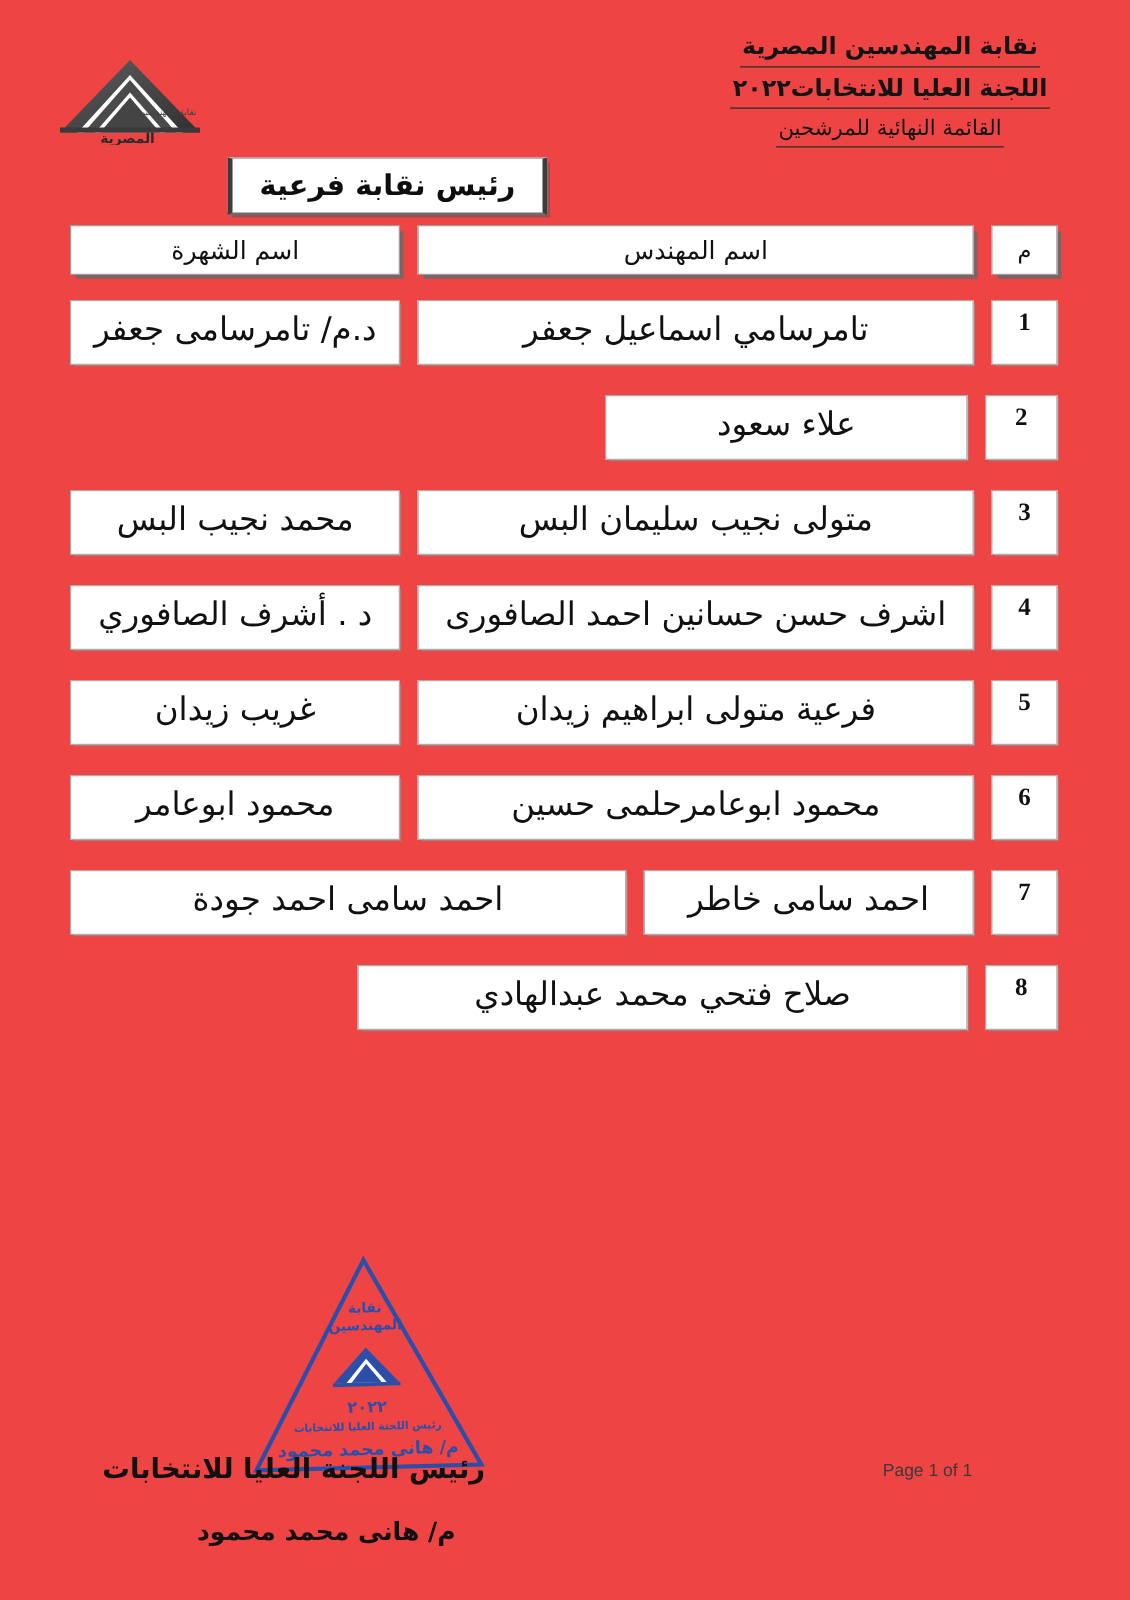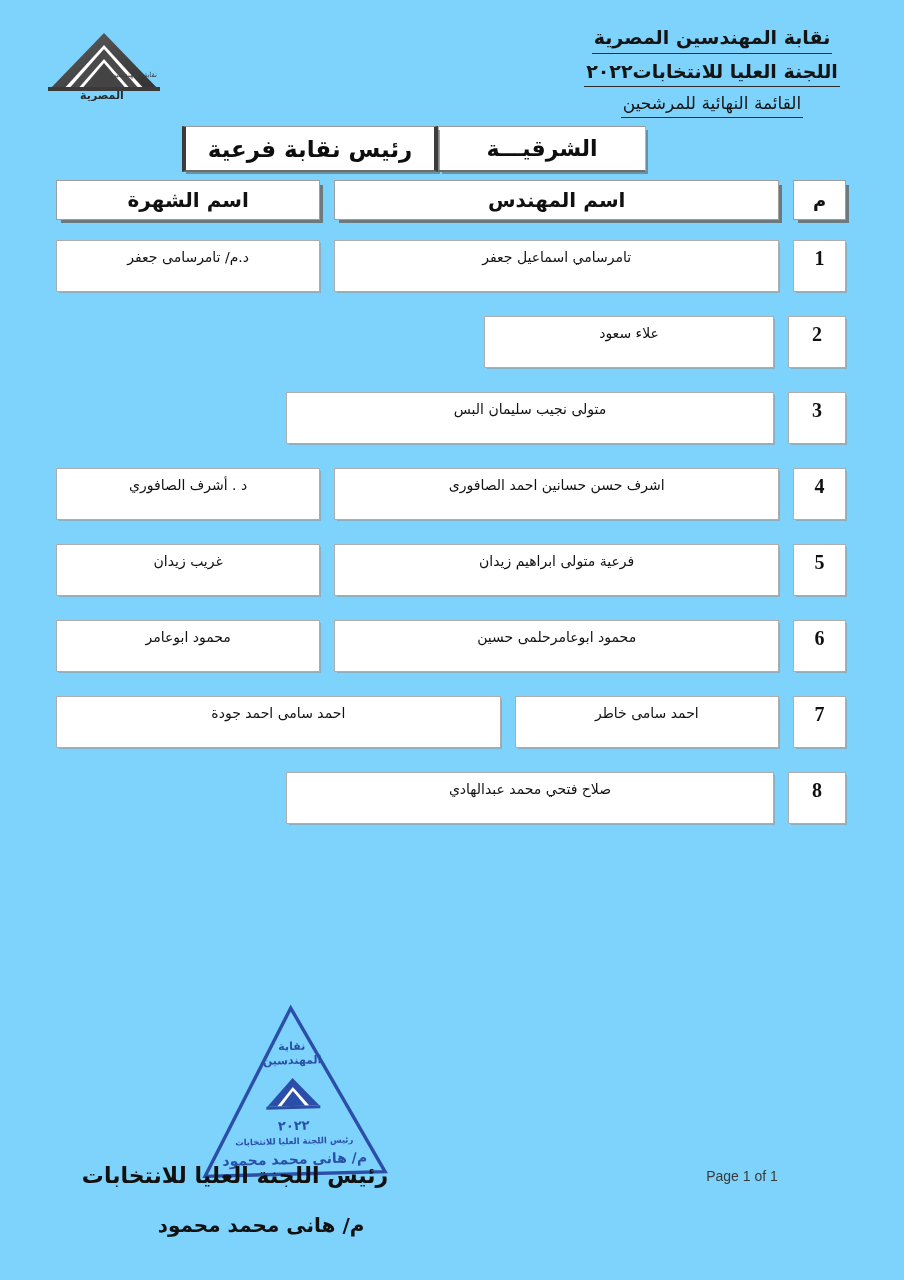--- a/index.html
+++ b/index.html
@@ -12,21 +12,21 @@
     height: 1280px;
     position: relative;
     overflow: hidden;
     font-family: "DejaVu Sans", "Liberation Sans", sans-serif;
     color: #1a1a1a;
   }
 
   .page {
     position: absolute;
     inset: 0;
-    background: #7dd3fc;
+    background: #ef4444;
   }
 
   
   .header-block {
     position: absolute;
     top: 24px;
     right: 62px;
     width: 260px;
     text-align: center;
     direction: rtl;
@@ -44,21 +44,21 @@
     margin-bottom: 4px;
   }
   .header-line.l3 {
     font-size: 17px;
     font-weight: normal;
   }
 
   
   .logo {
     position: absolute;
-    top: 29px;
+    top: 44px;
     left: 42px;
     width: 130px;
     height: 72px;
   }
   .logo svg { display: block; }
 
   
   .banner {
     position: absolute;
     top: 126px;
@@ -112,21 +112,21 @@
     gap: 14px;
     margin-bottom: 24px;
   }
   .cell {
     background: #ffffff;
     box-sizing: border-box;
     display: flex;
     justify-content: center;
   }
   .cell-inner {
-    font-size: 14px;
+    font-size: 26px;
     color: #111111;
     white-space: nowrap;
     padding-top: 8px;
   }
 
   
   .c-num   { width: 58px; }
   .c-eng   { width: 488px; }
   .c-fame  { width: 290px; }
 
@@ -134,21 +134,21 @@
   .trow.head { margin-bottom: 20px; }
   .trow.head .cell {
     height: 40px;
     border: 1.3px solid #9d9d9d;
     box-shadow: 4px 4px 0 -1px rgba(105,105,105,0.85);
     align-items: center;
   }
   .trow.head .cell-inner {
     padding-top: 0;
     font-size: 20px;
-    font-weight: bold;
+    font-weight: normal;
   }
   .trow.head .c-num .cell-inner { font-size: 18px; }
 
   
   .trow.body .cell {
     height: 52px;
     border: 1.2px solid #adadad;
     box-shadow: 2px 2px 0 -1px rgba(150,150,150,0.6);
   }
   .trow.body .c-num {
@@ -237,23 +237,20 @@
       <rect x="6" y="58" width="112" height="4" fill="#3a3a3a"></rect>
       <text x="92" y="48" font-size="7" fill="#3f3f3f" font-family="DejaVu Sans, sans-serif" text-anchor="middle">نقابة المهندسين</text>
       <text x="60" y="70" font-size="11" font-weight="bold" fill="#2b2b2b" font-family="DejaVu Sans, sans-serif" text-anchor="middle">المصرية</text>
     </svg>
   </div>
 
   <div class="banner">
     <div class="banner-box right">
       <span class="banner-text">رئيس نقابة فرعية</span>
     </div>
-    <div class="banner-box left">
-      <span class="banner-text sub">الشرقيـــة</span>
-    </div>
   </div>
 
   <div class="table">
 
     <div class="trow head">
       <div class="cell c-num">
         <span class="cell-inner">م</span>
       </div>
       <div class="cell c-eng">
         <span class="cell-inner">اسم المهندس</span>
@@ -283,20 +280,23 @@
         <span class="cell-inner">علاء سعود</span>
       </div>
     </div>
 
     <div class="trow body">
       <div class="cell c-num">
         <span class="cell-inner">3</span>
       </div>
       <div class="cell c-eng">
         <span class="cell-inner">متولى نجيب سليمان البس</span>
+      </div>
+      <div class="cell c-fame">
+        <span class="cell-inner">محمد نجيب البس</span>
       </div>
     </div>
 
     <div class="trow body">
       <div class="cell c-num">
         <span class="cell-inner">4</span>
       </div>
       <div class="cell c-eng">
         <span class="cell-inner">اشرف حسن حسانين احمد الصافورى</span>
       </div>

